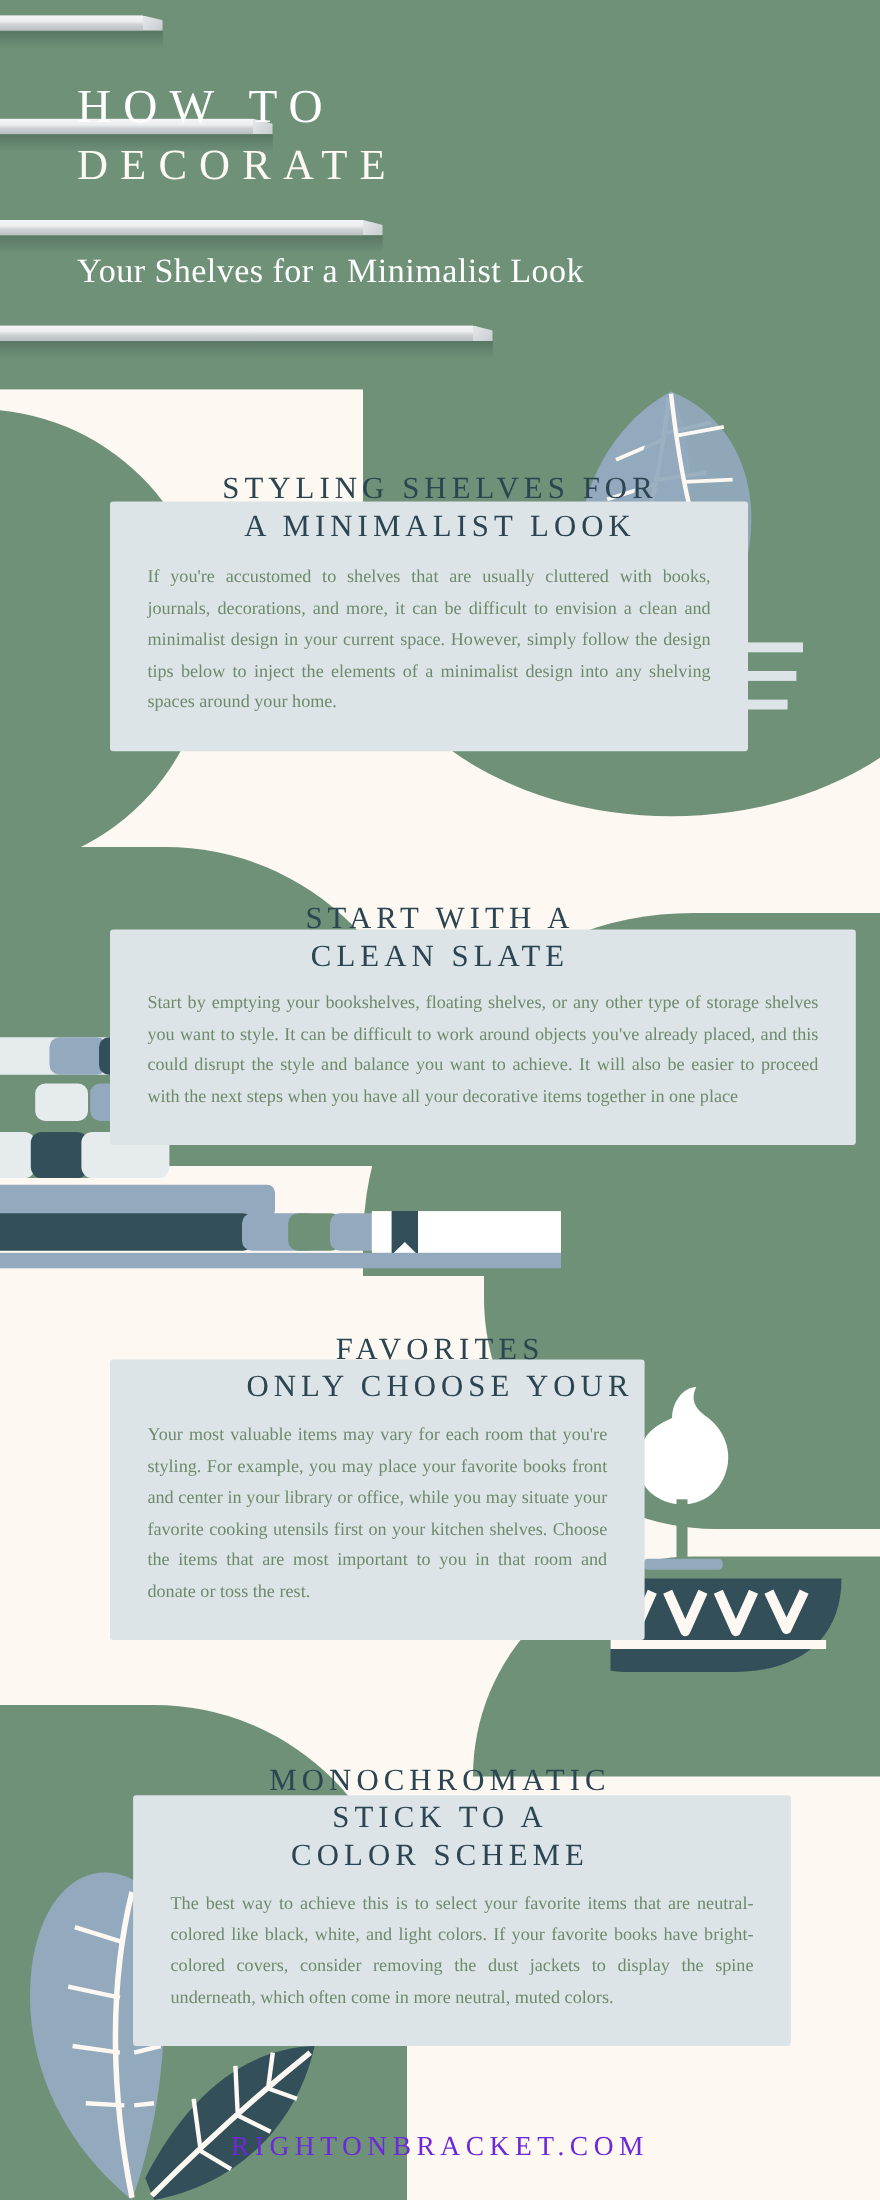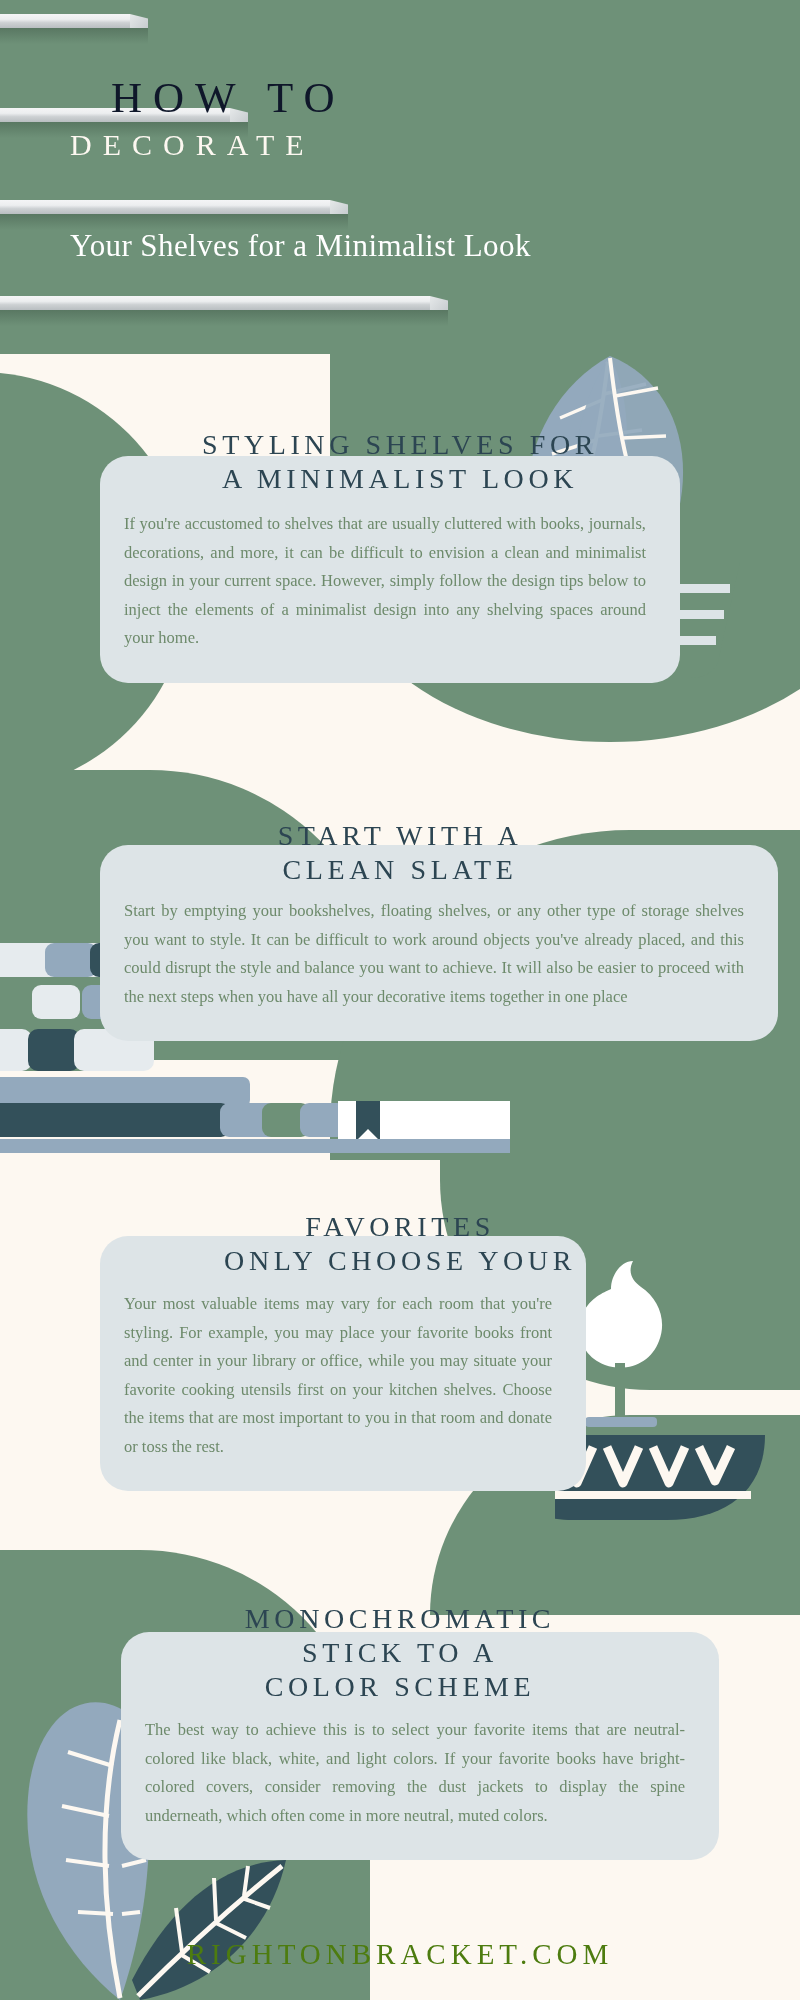--- a/index.html
+++ b/index.html
@@ -10,25 +10,25 @@
   }
   #stage { position:absolute; inset:0; }
 
   
   .header {
     position:absolute; left:0; top:0; width:800px; height:354px;
     background:#6e9178; overflow:hidden;
   }
   .hdr-title {
     position:absolute; left:70px; top:52px; width:660px;
-    color:#0f172a; font-size:43px; letter-spacing:11px; line-height:92px;
-    font-family:"Liberation Serif", serif; font-weight:400;margin-left:41px;
+    color:#ffffff; font-size:43px; letter-spacing:11px; line-height:92px;
+    font-family:"Liberation Serif", serif; font-weight:400;
   }
   .hdr-line2 { position:absolute; left:70px; top:128px; width:700px;
-    color:#fdf8f1; font-size:30px; letter-spacing:11px;
+    color:#fdf8f1; font-size:39px; letter-spacing:11px;
   }
   .hdr-sub {
     position:absolute; left:70px; top:228px; width:720px;
     color:#ffffff; font-size:31px; letter-spacing:0.4px; font-weight:400;
   }
 
   
   .shelf { position:absolute; height:14px;
     background:linear-gradient(to bottom,#f4f5f6 0%,#eceeef 38%,#cdd1d3 62%,#b9bec1 100%);
   }
@@ -54,37 +54,37 @@
   .blob-d { left:330px;  top:830px; width:620px; height:330px; border-radius:300px 0 0 0; }
   .blob-e { left:-60px;  top:1550px; width:430px; height:460px; border-radius:0 230px 0 0;}
   .blob-f { left:430px;  top:1415px; width:480px; height:200px; border-radius:240px 0 0 0;}
   .blob-h { left:440px;  top:1150px; width:420px; height:240px; border-radius:0 0 0 210px;}
 
   
   .leaf-wrap { position:absolute; }
 
   
   .card {
-    position:absolute; background:#dde4e7; border-radius:28px;
-    padding:26px 34px 30px 24px;
+    position:absolute; background:#dde4e7; border-radius:3px;
+    padding:26px 34px 30px 34px;
   }
   .card-title-out {
     position:absolute; left:0; width:100%; text-align:center;
     color:#2c4552; font-size:28px; letter-spacing:4.6px; line-height:34px;
     z-index:6; pointer-events:none;
   }
   .card-body {
     color:#6d8a6b; font-size:16.5px; line-height:28.5px;
     text-align:justify; text-justify:inter-word;
     font-family:"Liberation Serif", serif;
   }
 
   .footer-text {
     position:absolute; left:0; top:1938px; width:800px; text-align:center;
-    color:#4d7c0f; font-size:29px; letter-spacing:5px;
+    color:#6d28d9; font-size:25px; letter-spacing:5px;
   }
 </style>
 </head>
 <body>
 
 <div id="stage">
 
   <div class="blob blob-a"></div>
   <div class="blob blob-b"></div>
   <div class="blob blob-c"></div>

